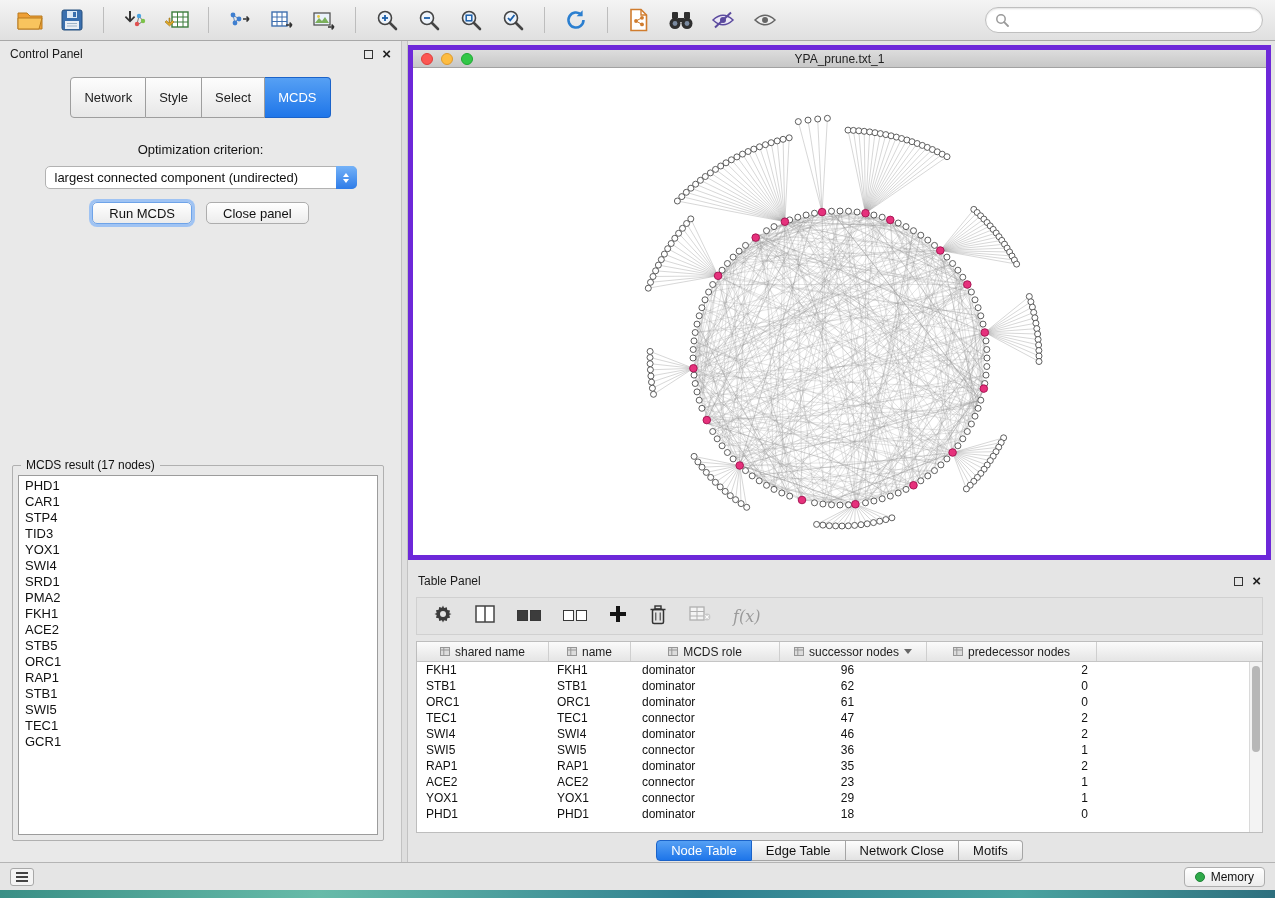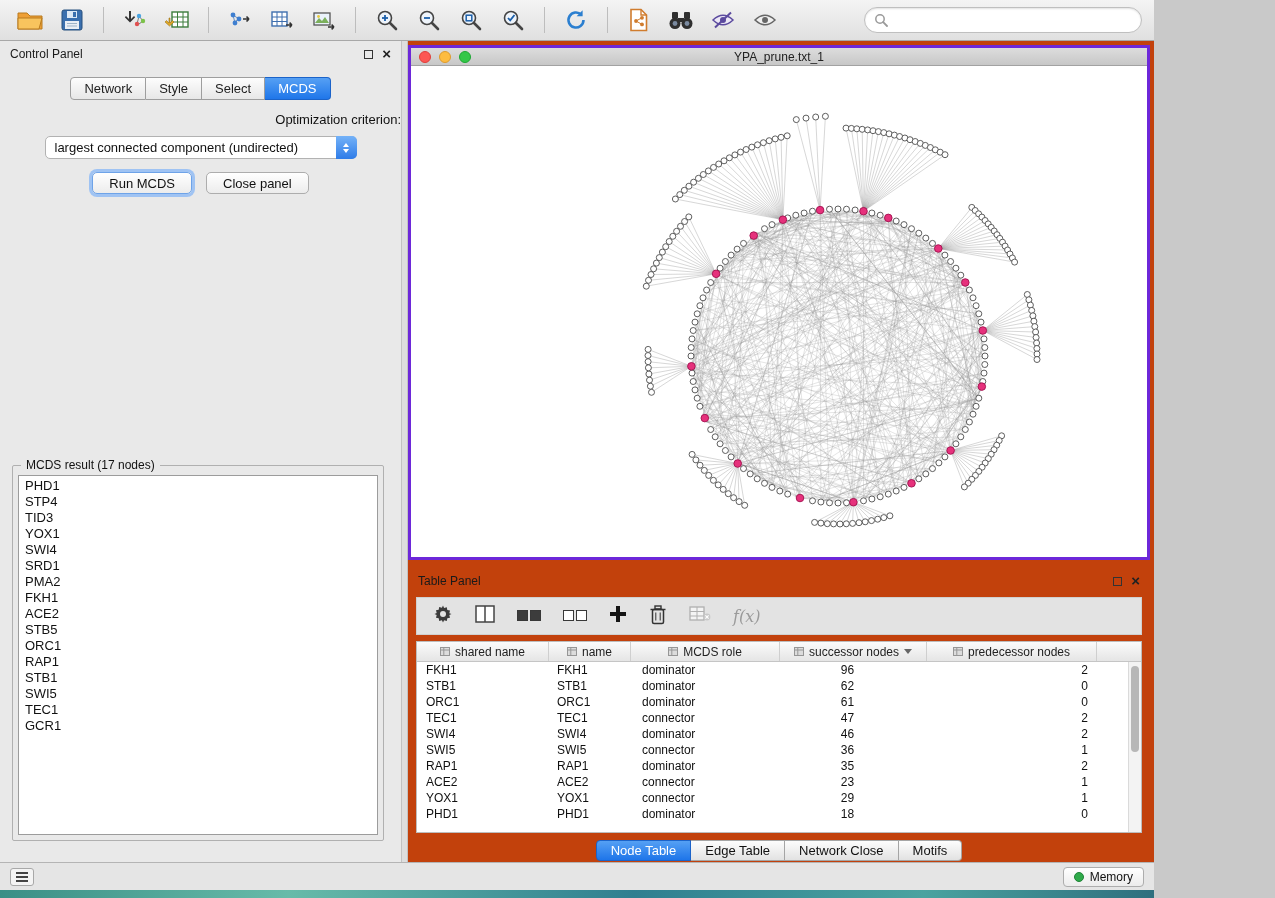--- a/index.html
+++ b/index.html
@@ -1,44 +1,44 @@
 <!DOCTYPE html>
 <html><head>
 <meta charset="utf-8">
 <style>
   * { margin:0; padding:0; box-sizing:border-box; }
   body { font-family:"Liberation Sans", sans-serif; background:#c9c9c9; }
-  #root { position:relative; width:1154px; height:898px; background:#c2410c; overflow:hidden; }
+  #root { position:relative; width:1275px; height:898px; background:#e5e5e5; overflow:hidden; }
 
   
   .top-toolbar { position:absolute; left:0; top:0; width:100%; height:41px;
     background:linear-gradient(#f4f4f4,#e0e0e0); border-bottom:1px solid #a8a8a8;
     display:flex; align-items:center; padding:0 12px; gap:6px; }
   .tbtn { width:36px; height:32px; display:flex; align-items:center; justify-content:center; border-radius:4px; }
   .tsep { width:1px; height:26px; background:#bdbdbd; margin:0 7px; }
   .searchbox { margin-left:auto; width:278px; height:26px; background:#fff; border:1px solid #bfbfbf;
     border-radius:14px; display:flex; align-items:center; padding:0 9px; gap:6px;
     box-shadow:inset 0 1px 2px rgba(0,0,0,.12); }
   .searchbox input { border:none; outline:none; flex:1; font-size:13px; background:transparent; font-family:"Liberation Sans",sans-serif; }
 
   
   .control-panel { position:absolute; left:0; top:41px; width:401px; bottom:36px; background:#e9e9e9; }
   .panel-header { height:26px; display:flex; align-items:center; padding:0 10px; font-size:12px; color:#1a1a1a; }
   .win-btns { margin-left:auto; display:flex; align-items:center; gap:9px; }
   .float-btn { width:9px; height:9px; border:1.5px solid #333; background:transparent; display:inline-block; }
   .close-btn { font-size:15px; font-weight:bold; color:#222; line-height:10px; }
 
   .cp-tabs { display:flex; justify-content:center; margin-top:10px; }
-  .cp-tab { padding:3px 13px; font-size:13px; color:#222; background:linear-gradient(#fdfdfd,#e7e7e7);
+  .cp-tab { padding:12px 13px; font-size:13px; color:#222; background:linear-gradient(#fdfdfd,#e7e7e7);
     border:1px solid #9e9e9e; border-left:none; }
   .cp-tab:first-child { border-left:1px solid #9e9e9e; border-radius:4px 0 0 4px; }
   .cp-tab.active { background:linear-gradient(#56a0f4,#1f76e9); color:#fff; border-color:#1b63c9; border-radius:4px; }
   .cp-tab:last-child { border-radius:0 4px 4px 0; }
 
-  .opt-label { text-align:right; margin-top:12px; font-size:13px; color:#111; }
+  .opt-label { text-align:center; margin-top:24px; font-size:13px; color:#111; }
   .dropdown { position:relative; width:312px; height:23px; margin:9px auto 0 auto; background:#fff;
     border:1px solid #b2b2b2; border-radius:5px; display:flex; align-items:center; padding:0 26px 0 9px;
     font-size:13px; color:#111; white-space:nowrap; }
   .dd-cap { position:absolute; right:-1px; top:-1px; width:21px; height:23px;
     background:linear-gradient(#74b2f8,#2e7ce8); border-radius:0 5px 5px 0;
     display:flex; flex-direction:column; align-items:center; justify-content:center; gap:2px; }
   .chev-up { width:0; height:0; border-left:3.5px solid transparent; border-right:3.5px solid transparent; border-bottom:4.5px solid #fff; }
   .chev-down { width:0; height:0; border-left:3.5px solid transparent; border-right:3.5px solid transparent; border-top:4.5px solid #fff; }
 
   .btn-row { display:flex; justify-content:center; gap:14px; margin-top:13px; }
@@ -48,21 +48,21 @@
 
   .result-box { position:absolute; left:12px; top:424px; width:372px; height:376px; border:1px solid #b0b0b0; border-radius:2px; }
   .result-legend { position:absolute; top:-8px; left:8px; background:#e9e9e9; padding:0 5px; font-size:12px; color:#111; }
   .result-list { position:absolute; left:5px; right:5px; top:9px; bottom:5px; background:#fff; border:1px solid #9c9c9c; overflow:hidden; padding-top:2px; }
   .result-item { font-size:13px; line-height:16px; padding:0 6px; color:#111; }
 
   
   .v-splitter { position:absolute; left:401px; top:41px; width:7px; bottom:36px; background:#dedede; border-left:1px solid #c2c2c2; border-right:1px solid #c2c2c2; }
 
   
-  .network-window { position:absolute; left:408px; top:45px; right:4px; height:515px; background:#fff; border:3px solid #6d28d9; }
+  .network-window { position:absolute; left:408px; top:45px; right:4px; height:515px; background:#fff; border:5px solid #6d28d9; }
   .nw-titlebar { position:relative; height:18px; background:linear-gradient(#dddddd,#c7c7c7); border-bottom:1px solid #a2a2a2;
     display:flex; align-items:center; justify-content:center; font-size:12px; color:#222; }
   .lights { position:absolute; left:8px; top:3px; display:flex; gap:8px; }
   .light { width:12px; height:12px; border-radius:50%; }
   .light.red { background:#fc5753; border:1px solid #df3e3a; }
   .light.yellow { background:#fdbc40; border:1px solid #de9b2d; }
   .light.green { background:#33c748; border:1px solid #1ea733; }
   .nw-canvas { position:absolute; left:0; right:0; top:19px; bottom:0; background:#fff; }
 
   
@@ -281,20 +281,21 @@
         </span>
     </div>
     <div class="btn-row">
       <button class="mac-btn focused">Run MCDS</button>
       <button class="mac-btn">Close panel</button>
     </div>
     <div class="result-box">
       <span class="result-legend">MCDS result (17 nodes)</span>
       <div class="result-list" id="mcds-list">
           <div class="result-item">PHD1</div>
+          <div class="result-item">CAR1</div>
           <div class="result-item">STP4</div>
           <div class="result-item">TID3</div>
           <div class="result-item">YOX1</div>
           <div class="result-item">SWI4</div>
           <div class="result-item">SRD1</div>
           <div class="result-item">PMA2</div>
           <div class="result-item">FKH1</div>
           <div class="result-item">ACE2</div>
           <div class="result-item">STB5</div>
           <div class="result-item">ORC1</div>

